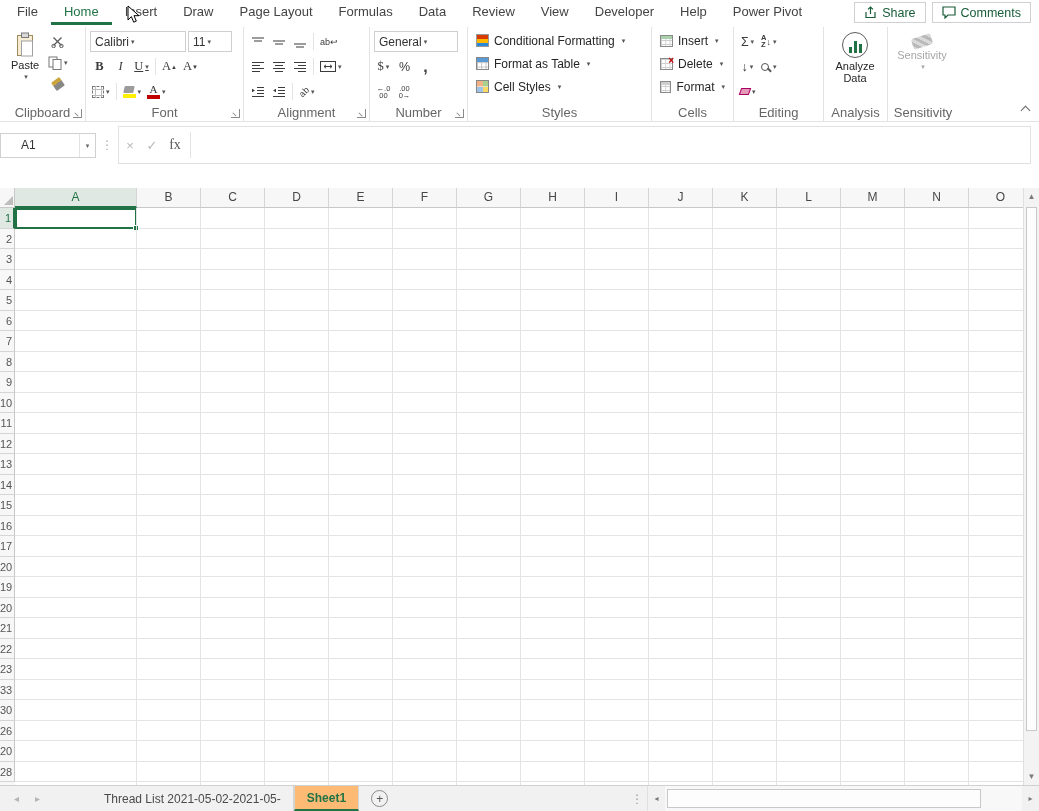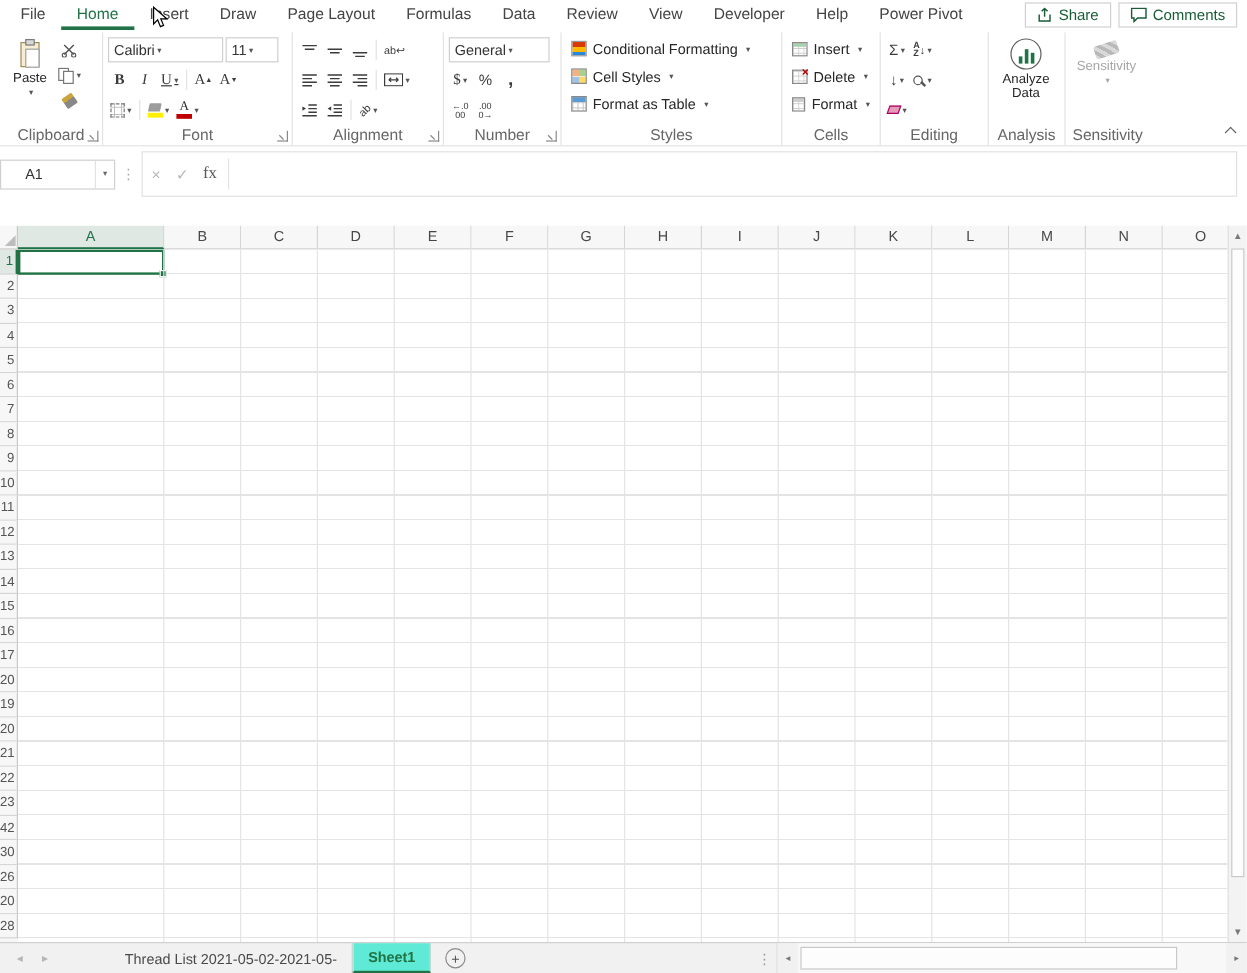--- a/index.html
+++ b/index.html
@@ -89,21 +89,21 @@
   .sel-cell{position:absolute;left:0;top:0;width:122px;height:21px;border:2px solid #217346;background:transparent}
   .fill-handle{position:absolute;right:-4px;bottom:-4px;width:6px;height:6px;background:#217346;border:1px solid #fff}
   .vscroll{position:absolute;top:0;right:0;width:16px;height:100%;background:#f3f3f3;border-left:1px solid #e0e0e0;display:flex;flex-direction:column}
   .varr{height:17px;display:flex;align-items:center;justify-content:center;font-size:8px;color:#7a7a7a}
   .vtrack{flex:1;position:relative}
   .vthumb{position:absolute;left:2px;right:2px;top:2px;height:93%;background:#fdfdfd;border:1px solid #c8c8c8}
   
   .sheetbar{height:26px;border-top:1px solid #d0d0d0;background:#f1f1f1;display:flex;align-items:stretch}
   .tab-nav{width:92px;display:flex;align-items:center;gap:16px;padding-left:14px;color:#b5b5b5;font-size:10px}
   .sheet-tab{display:flex;align-items:center;padding:0 12px;font-size:12px;color:#4a4a4a;border-right:1px solid #d4d4d4;white-space:nowrap}
-  .sheet-tab.active{background:#5eead4;color:#217346;font-weight:bold;border-bottom:2px solid #217346;border-left:1px solid #d4d4d4}
+  .sheet-tab.active{background:#fdba74;color:#217346;font-weight:bold;border-bottom:2px solid #217346;border-left:1px solid #d4d4d4}
   .new-sheet{width:17px;height:17px;border:1px solid #8a8a8a;border-radius:50%;display:flex;align-items:center;justify-content:center;font-size:12px;color:#555;align-self:center;margin-left:12px;line-height:1}
   .sb-spacer{flex:1}
   .sb-dots{align-self:center;color:#999;font-size:12px;margin-right:4px}
   .hscroll{width:392px;display:flex;align-items:stretch;background:#f1f1f1;border-left:1px solid #e0e0e0}
   .harr{width:17px;display:flex;align-items:center;justify-content:center;font-size:8px;color:#7a7a7a}
   .htrack{flex:1;position:relative;background:#f8f8f8}
   .hthumb{position:absolute;top:3px;bottom:3px;left:2px;width:88%;background:#fdfdfd;border:1px solid #c8c8c8}
   
   .cursor{position:absolute;left:127px;top:5px;z-index:50;pointer-events:none}
   svg.lic{display:block}
@@ -330,27 +330,27 @@
     <span class="launcher"></span>
   </div>
 
   <div class="rgroup" style="width:184px">
     <div class="stylebtn">
       <span class="ic-cf"></span>
       <span>Conditional Formatting</span>
       <span class="dd">▾</span>
     </div>
     <div class="stylebtn">
+      <span class="ic-fat"></span>
+      <span>Format as Table</span>
+      <span class="dd">▾</span>
+    </div>
+    <div class="stylebtn">
       <span class="ic-cs"></span>
       <span>Cell Styles</span>
-      <span class="dd">▾</span>
-    </div>
-    <div class="stylebtn">
-      <span class="ic-fat"></span>
-      <span>Format as Table</span>
       <span class="dd">▾</span>
     </div>
     <span class="rgroup-label">Styles</span>
   </div>
 
   <div class="rgroup" style="width:82px">
     <div class="stylebtn">
       <span class="grid-ic ins"></span>
       <span>Insert</span>
       <span class="dd">▾</span>
@@ -484,21 +484,21 @@
           <div class="row-h">14</div>
           <div class="row-h">15</div>
           <div class="row-h">16</div>
           <div class="row-h">17</div>
           <div class="row-h">20</div>
           <div class="row-h">19</div>
           <div class="row-h">20</div>
           <div class="row-h">21</div>
           <div class="row-h">22</div>
           <div class="row-h">23</div>
-          <div class="row-h">42</div>
+          <div class="row-h">33</div>
           <div class="row-h">30</div>
           <div class="row-h">26</div>
           <div class="row-h">20</div>
           <div class="row-h">28</div>
         </div>
       <div class="cells">
         <div class="sel-cell">
             <span class="fill-handle"></span>
           </div>
       <div class="vline" style="left: 121px;"></div>

